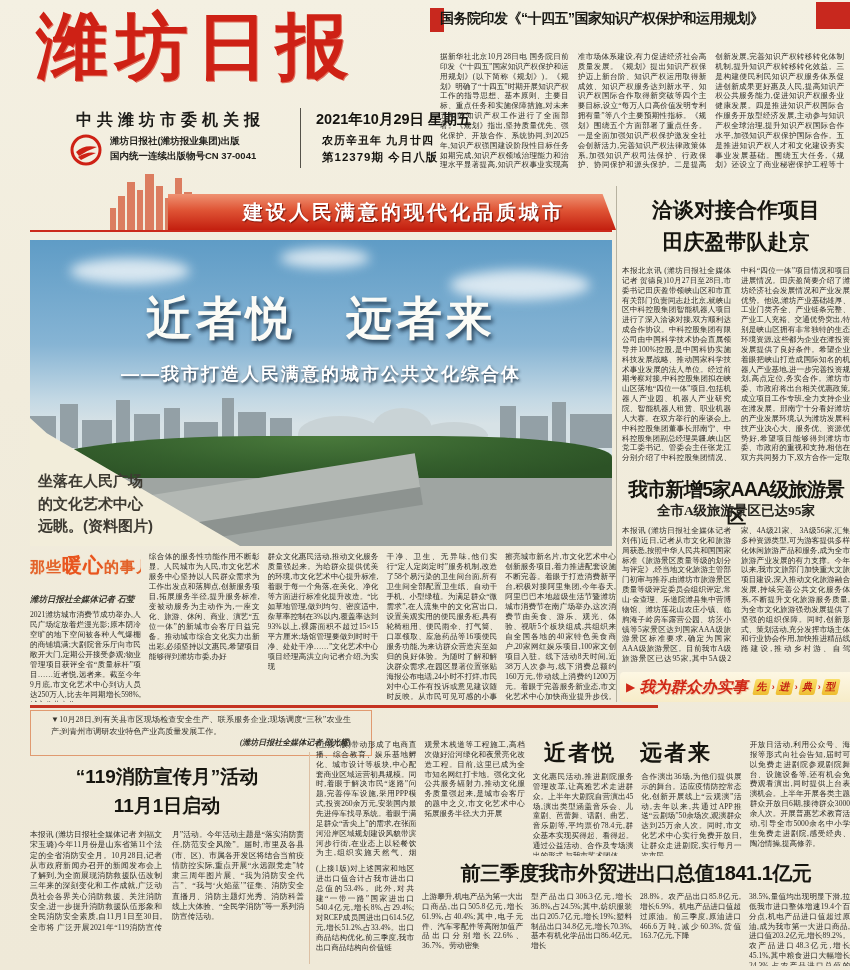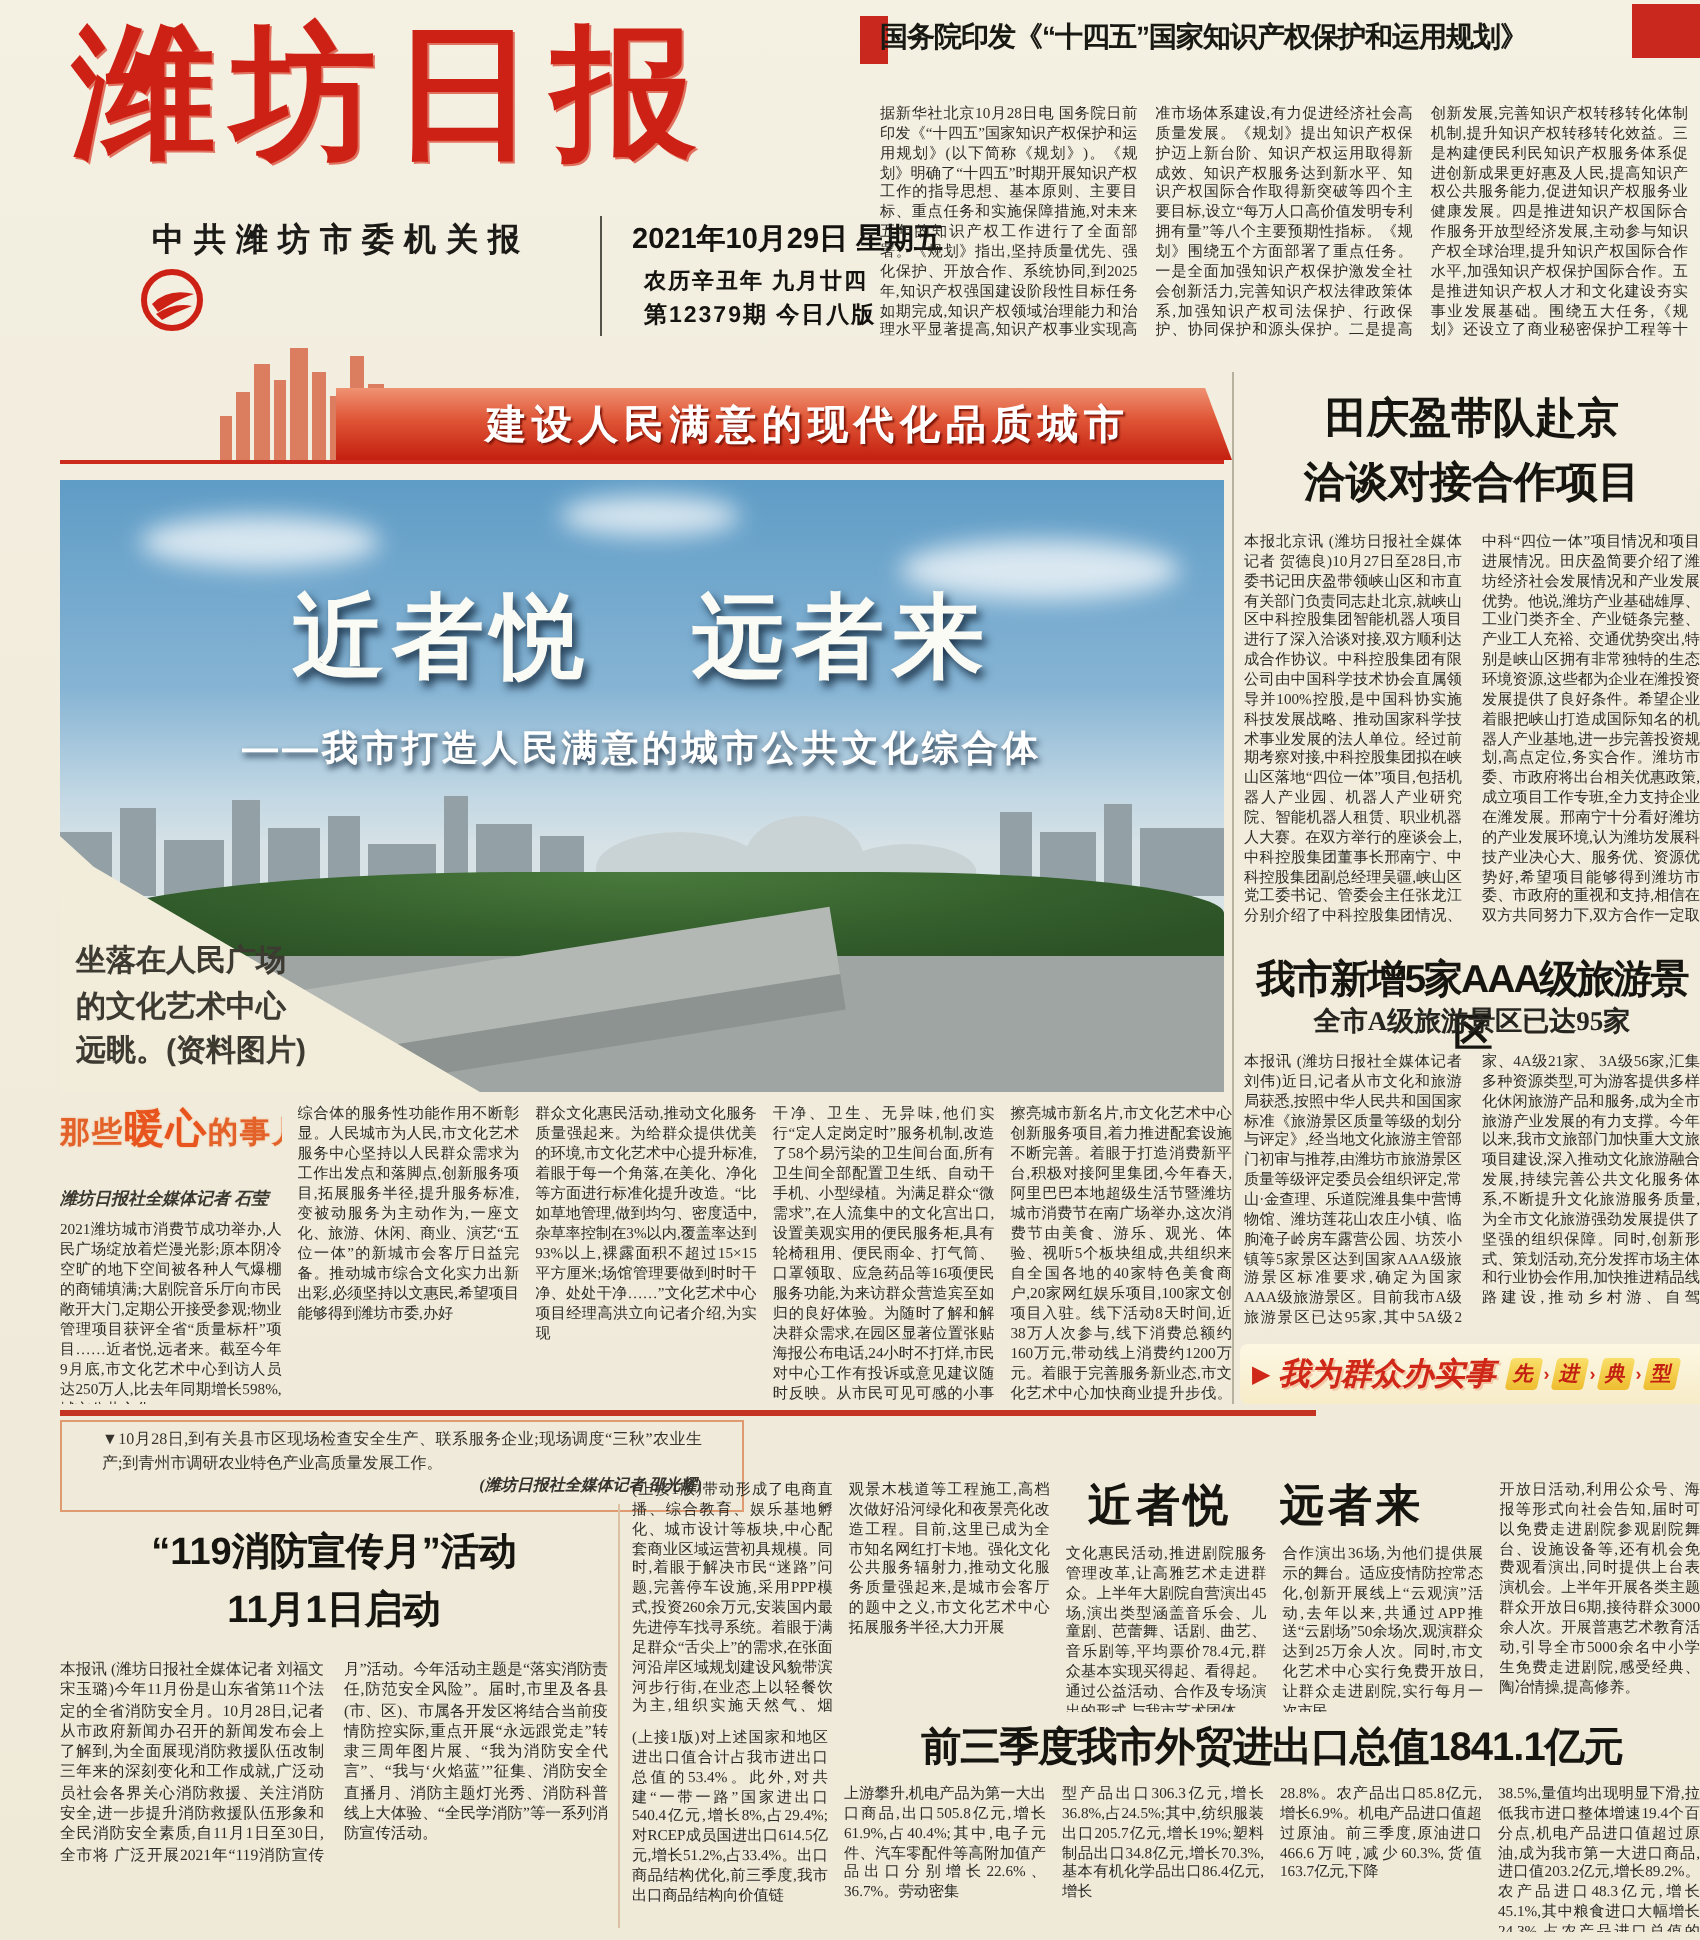--- a/index.html
+++ b/index.html
@@ -124,20 +124,24 @@
 
   <div class="abs corner-red-a"></div>
   <div class="abs corner-red-b"></div>
   <div class="abs mast-title">潍坊日报</div>
   <div class="abs mast-org">中共潍坊市委机关报</div>
   <svg class="abs mast-logo" viewBox="0 0 32 32">
     <circle cx="16" cy="16" r="14" fill="none" stroke="#ce2115" stroke-width="3"></circle>
     <path d="M6 18 Q14 10 27 13 Q18 16 9 22 Z" fill="#ce2115"></path>
     <path d="M8 23 Q17 17 26 19 Q18 22 11 26 Z" fill="#ce2115"></path>
   </svg>
+  <div class="abs mast-pub">
+    <div>潍坊日报社(潍坊报业集团)出版</div>
+    <div>国内统一连续出版物号CN 37-0041</div>
+  </div>
   <div class="abs mast-divider"></div>
   <div class="abs date1">2021年10月29日  星期五</div>
   <div class="abs date2">农历辛丑年  九月廿四</div>
   <div class="abs date3">第12379期  今日八版</div>
 
   <div class="abs topstory-head">国务院印发《“十四五”国家知识产权保护和运用规划》</div>
   <div class="abs topstory-cols">
     <div class="tcol">据新华社北京10月28日电  国务院日前印发《“十四五”国家知识产权保护和运用规划》(以下简称《规划》)。《规划》明确了“十四五”时期开展知识产权工作的指导思想、基本原则、主要目标、重点任务和实施保障措施,对未来五年的知识产权工作进行了全面部署。《规划》指出,坚持质量优先、强化保护、开放合作、系统协同,到2025年,知识产权强国建设阶段性目标任务如期完成,知识产权领域治理能力和治理水平显著提高,知识产权事业实现高质量发展,有效支撑创新驱动发展和高标</div>
     <div class="tcol">准市场体系建设,有力促进经济社会高质量发展。《规划》提出知识产权保护迈上新台阶、知识产权运用取得新成效、知识产权服务达到新水平、知识产权国际合作取得新突破等四个主要目标,设立“每万人口高价值发明专利拥有量”等八个主要预期性指标。《规划》围绕五个方面部署了重点任务。一是全面加强知识产权保护激发全社会创新活力,完善知识产权法律政策体系,加强知识产权司法保护、行政保护、协同保护和源头保护。二是提高知识产权转移转化成效支撑实体经济</div>
     <div class="tcol">创新发展,完善知识产权转移转化体制机制,提升知识产权转移转化效益。三是构建便民利民知识产权服务体系促进创新成果更好惠及人民,提高知识产权公共服务能力,促进知识产权服务业健康发展。四是推进知识产权国际合作服务开放型经济发展,主动参与知识产权全球治理,提升知识产权国际合作水平,加强知识产权保护国际合作。五是推进知识产权人才和文化建设夯实事业发展基础。围绕五大任务,《规划》还设立了商业秘密保护工程等十五个专项工程。</div>
@@ -215,22 +219,22 @@
   </div>
 
   <div class="abs redline-mid"></div>
   <div class="abs brief-box">
     <span>▼10月28日,到有关县市区现场检查安全生产、联系服务企业;现场调度“三秋”农业生产;到青州市调研农业特色产业高质量发展工作。</span>
     <div class="brief-sign">(潍坊日报社全媒体记者  邵光耀)</div>
   </div>
 
   <div class="abs rail-divider"></div>
   <div class="abs rail-h1">
+    <div>洽谈对接合作项目</div>
     <div>田庆盈带队赴京</div>
-    <div>洽谈对接合作项目</div>
   </div>
   <div class="abs rail-body1">
     <span>本报北京讯 (潍坊日报社全媒体记者 贺德良)10月27日至28日,市委书记田庆盈带领峡山区和市直有关部门负责同志赴北京,就峡山区中科控股集团智能机器人项目进行了深入洽谈对接,双方顺利达成合作协议。中科控股集团有限公司由中国科学技术协会直属领导并100%控股,是中国科协实施科技发展战略、推动国家科学技术事业发展的法人单位。经过前期考察对接,中科控股集团拟在峡山区落地“四位一体”项目,包括机器人产业园、机器人产业研究院、智能机器人租赁、职业机器人大赛。在双方举行的座谈会上,中科控股集团董事长邢南宁、中科控股集团副总经理吴疆,峡山区党工委书记、管委会主任张龙江分别介绍了中科控股集团情况、中科“四位一体”项目情况和项目</span>
     <span>进展情况。田庆盈简要介绍了潍坊经济社会发展情况和产业发展优势。他说,潍坊产业基础雄厚、工业门类齐全、产业链条完整、产业工人充裕、交通优势突出,特别是峡山区拥有非常独特的生态环境资源,这些都为企业在潍投资发展提供了良好条件。希望企业着眼把峡山打造成国际知名的机器人产业基地,进一步完善投资规划,高点定位,务实合作。潍坊市委、市政府将出台相关优惠政策,成立项目工作专班,全力支持企业在潍发展。邢南宁十分看好潍坊的产业发展环境,认为潍坊发展科技产业决心大、服务优、资源优势好,希望项目能够得到潍坊市委、市政府的重视和支持,相信在双方共同努力下,双方合作一定取得圆满成功。座谈结束后,双方共同见证了中科智能机器人产业园项目签约。</span>
   </div>
   <div class="abs rail-h2">我市新增5家AAA级旅游景区</div>
   <div class="abs rail-h2sub">全市A级旅游景区已达95家</div>
   <div class="abs rail-body2">
     <span>本报讯 (潍坊日报社全媒体记者 刘伟)近日,记者从市文化和旅游局获悉,按照中华人民共和国国家标准《旅游景区质量等级的划分与评定》,经当地文化旅游主管部门初审与推荐,由潍坊市旅游景区质量等级评定委员会组织评定,常山·金查理、乐道院潍县集中营博物馆、潍坊莲花山农庄小镇、临朐淹子岭房车露营公园、坊茨小镇等5家景区达到国家AAA级旅游景区标准要求,确定为国家AAA级旅游景区。目前我市A级旅游景区已达95家,其中5A级2家、4A级21家、</span>
     <span>3A级56家,汇集多种资源类型,可为游客提供多样化休闲旅游产品和服务,成为全市旅游产业发展的有力支撑。今年以来,我市文旅部门加快重大文旅项目建设,深入推动文化旅游融合发展,持续完善公共文化服务体系,不断提升文化旅游服务质量,为全市文化旅游强劲发展提供了坚强的组织保障。同时,创新形式、策划活动,充分发挥市场主体和行业协会作用,加快推进精品线路建设,推动乡村游、自驾游“热”起来,推进了旅游项目和产业的蓬勃发展。</span>

